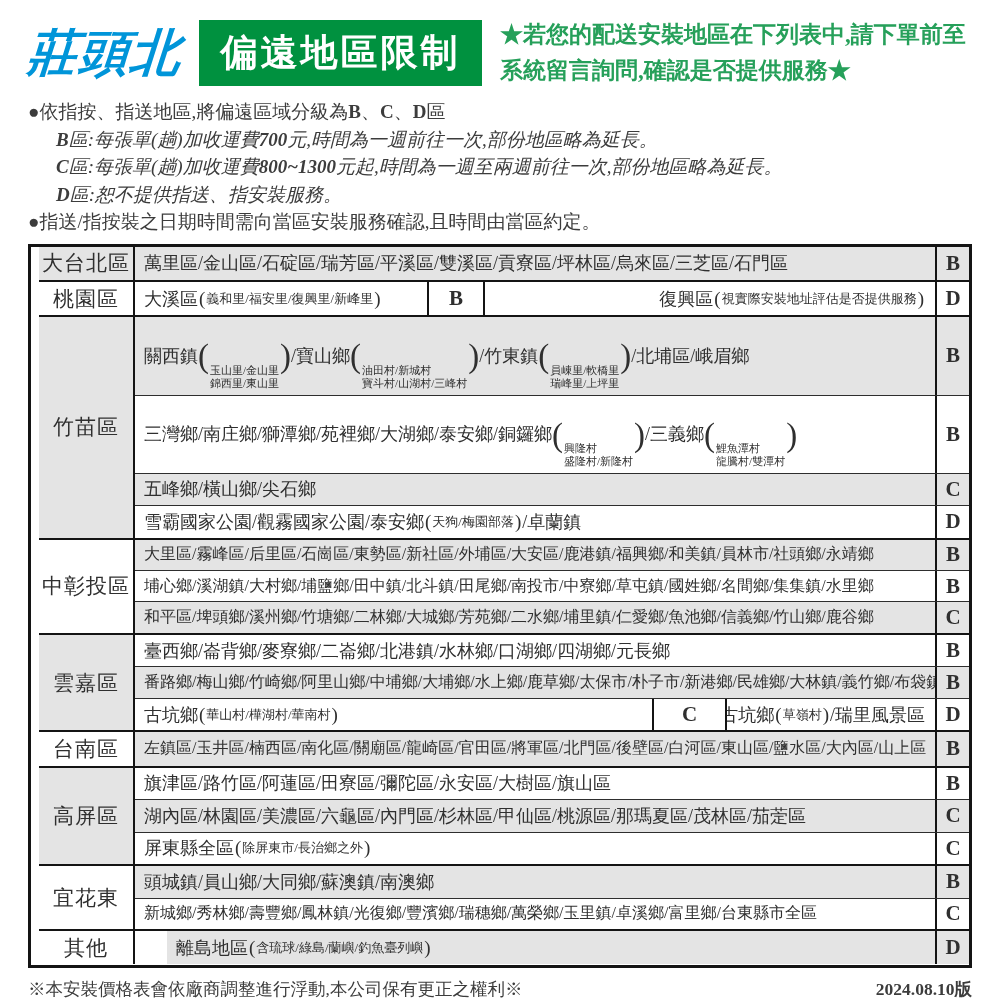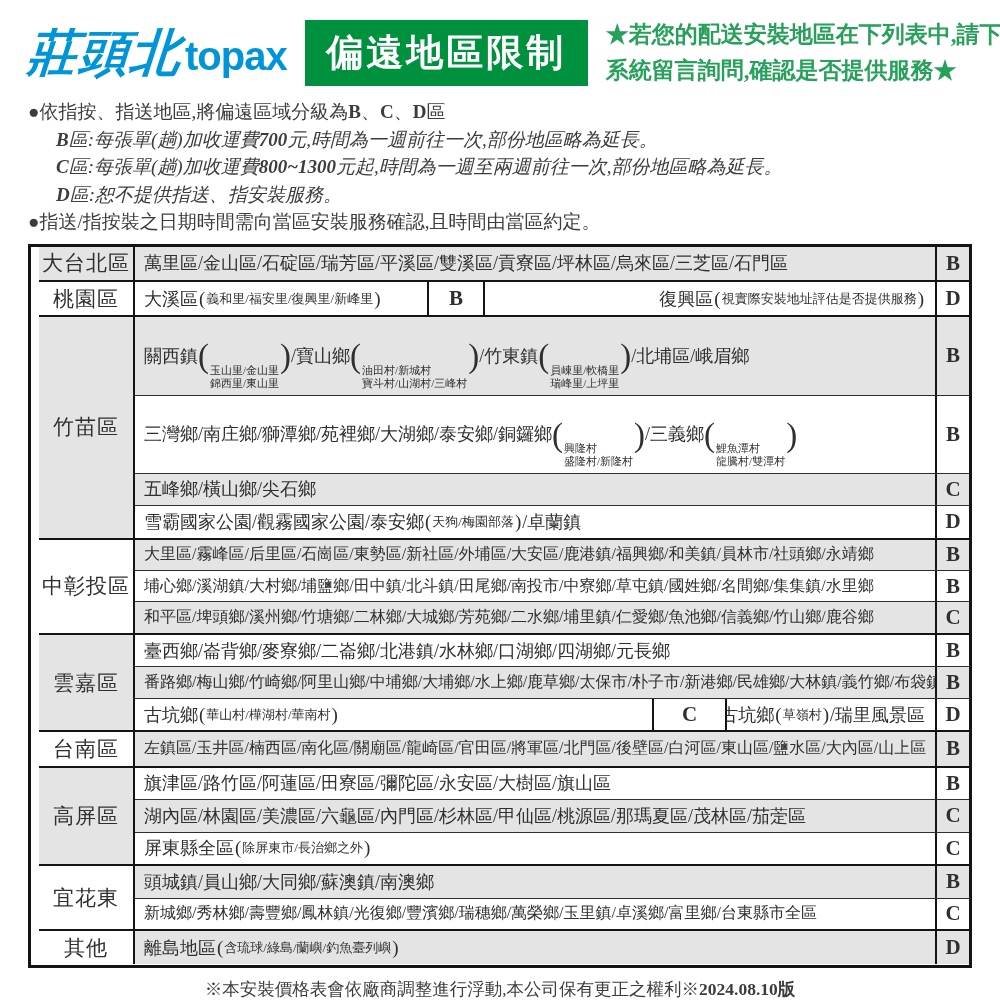--- a/index.html
+++ b/index.html
@@ -44,31 +44,30 @@
     font-size:21px;font-weight:600;font-family:"Liberation Serif",serif;}
   .t-grade-mid{border-left:2px solid var(--bd);border-right:2px solid var(--bd);display:flex;align-items:center;justify-content:center;
     font-size:21px;font-weight:600;font-family:"Liberation Serif",serif;}
   .seg-small{font-size:13px;display:inline-flex;align-items:center;}
   .seg-small .sp{font-size:19px;font-weight:300;padding:0 1px;}
   .seg-stack{display:inline-flex;align-items:center;}
   .seg-stack .bp{font-size:33px;font-weight:300;line-height:1;transform:scaleY(1.05);}
   .stack{display:inline-flex;flex-direction:column;font-size:11px;line-height:13px;padding:0 1px;margin-top:42px;}
 
   
-  .footer{display:flex;justify-content:center;align-items:baseline;margin-top:9px;font-size:17.5px;color:#3c3c3c;}
+  .footer{display:flex;justify-content:space-between;align-items:baseline;margin-top:9px;font-size:17.5px;color:#3c3c3c;}
   .version{font-weight:700;font-family:"Liberation Serif",serif;}
 </style>
 </head>
 <body>
 
 <div class="page">
   <div class="header">
     <div class="brand">
       <span class="logo-zh">莊頭北</span>
-      <span class="logo-en">topax</span>
     </div>
     <div class="title-badge">偏遠地區限制</div>
     <div class="notice">
       <div>★若您的配送安裝地區在下列表中,請下單前至</div>
       <div>系統留言詢問,確認是否提供服務★</div>
     </div>
   </div>
 
   <div class="intro">
       <div class="line">●依指按、指送地區,將偏遠區域分級為<b class="latin">B</b>、<b class="latin">C</b>、<b class="latin">D</b>區</div>
@@ -283,21 +282,21 @@
             <div class="t-content dense">
               <span class="seg-text">新城鄉/秀林鄉/壽豐鄉/鳳林鎮/光復鄉/豐濱鄉/瑞穗鄉/萬榮鄉/玉里鎮/卓溪鄉/富里鄉/台東縣市全區</span>
             </div>
             <div class="t-grade">C</div>
           </div>
         </div>
       </div>
       <div class="t-group" style="flex-grow: 1;">
         <div class="t-label bg-white">其他</div>
         <div class="t-rows">
-          <div class="t-row bg-gray" style="flex-grow: 1;">
+          <div class="t-row bg-gray" style="flex-grow: 1; margin-left: 32px;">
             <div class="t-content">
               <span class="seg-text">離島地區</span>
               <span class="seg-small"><span class="sp">(</span>含琉球/綠島/蘭嶼/釣魚臺列嶼<span class="sp">)</span></span>
             </div>
             <div class="t-grade">D</div>
           </div>
         </div>
       </div>
     </div>
 

